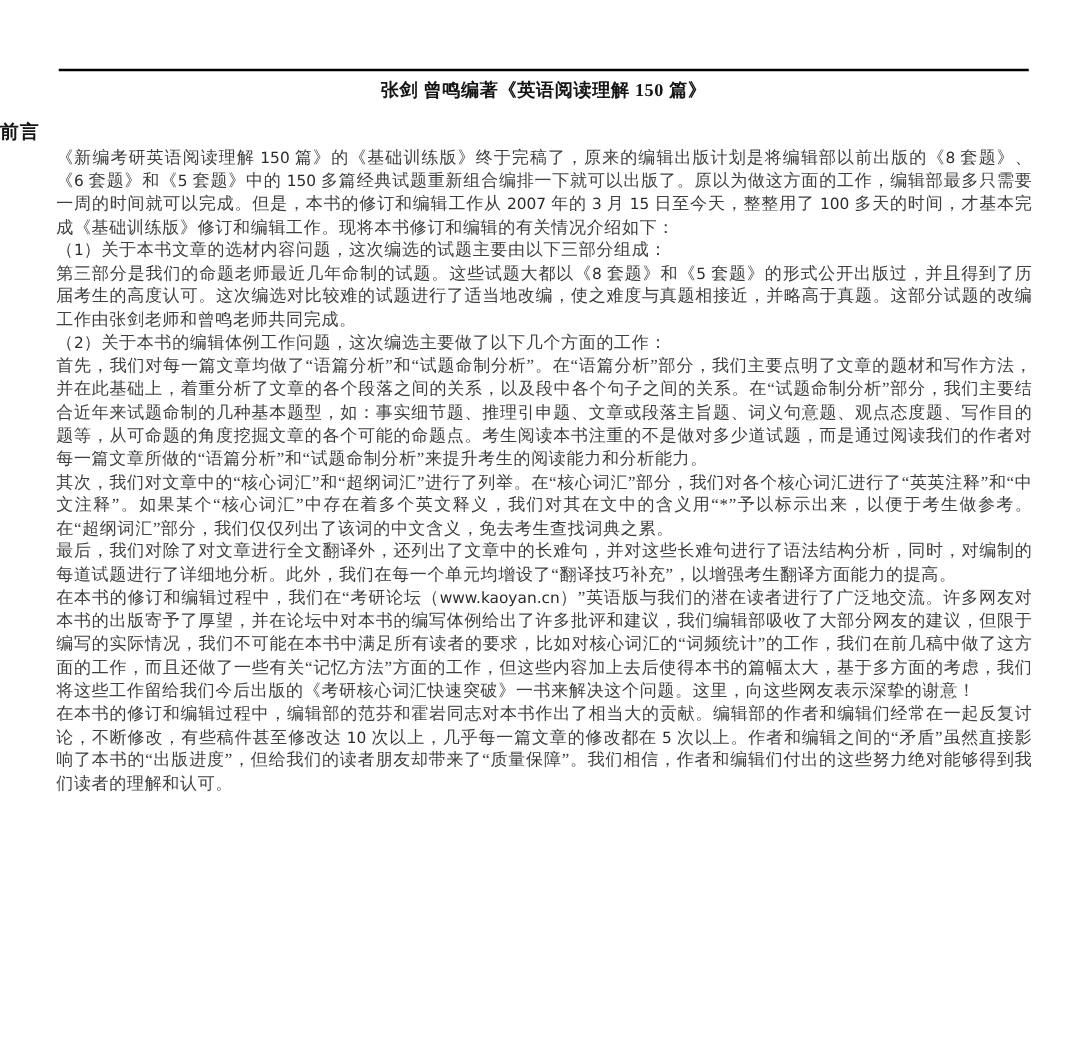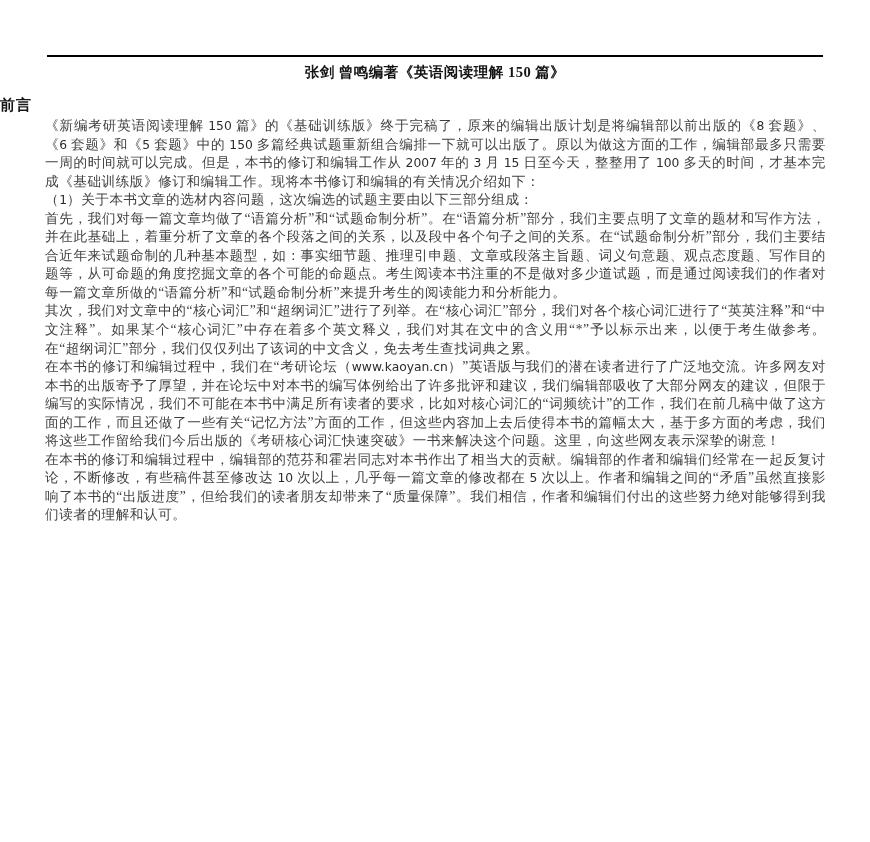--- a/index.html
+++ b/index.html
@@ -68,18 +68,21 @@
 </head>
 <body>
 
 <div class="page">
   <div class="rule"></div>
   <div class="doc-title">张剑 曾鸣编著《英语阅读理解 150 篇》</div>
   <div class="section-heading">前言</div>
   <div class="body-text">
       <p>《新编考研英语阅读理解 <span class="latin">150</span> 篇》的《基础训练版》终于完稿了，原来的编辑出版计划是将编辑部以前出版的《<span class="latin">8</span> 套题》、《<span class="latin">6</span> 套题》和《<span class="latin">5</span> 套题》中的 <span class="latin">150</span> 多篇经典试题重新组合编排一下就可以出版了。原以为做这方面的工作，编辑部最多只需要一周的时间就可以完成。但是，本书的修订和编辑工作从 <span class="latin">2007</span> 年的 <span class="latin">3</span> 月 <span class="latin">15</span> 日至今天，整整用了 <span class="latin">100</span> 多天的时间，才基本完成《基础训练版》修订和编辑工作。现将本书修订和编辑的有关情况介绍如下：</p>
       <p>（<span class="latin">1</span>）关于本书文章的选材内容问题，这次编选的试题主要由以下三部分组成：</p>
+      <p>第三部分是我们的命题老师最近几年命制的试题。这些试题大都以《<span class="latin">8</span> 套题》和《<span class="latin">5</span> 套题》的形式公开出版过，并且得到了历届考生的高度认可。这次编选对比较难的试题进行了适当地改编，使之难度与真题相接近，并略高于真题。这部分试题的改编工作由张剑老师和曾鸣老师共同完成。</p>
+      <p>（<span class="latin">2</span>）关于本书的编辑体例工作问题，这次编选主要做了以下几个方面的工作：</p>
       <p>首先，我们对每一篇文章均做了“语篇分析”和“试题命制分析”。在“语篇分析”部分，我们主要点明了文章的题材和写作方法，并在此基础上，着重分析了文章的各个段落之间的关系，以及段中各个句子之间的关系。在“试题命制分析”部分，我们主要结合近年来试题命制的几种基本题型，如：事实细节题、推理引申题、文章或段落主旨题、词义句意题、观点态度题、写作目的题等，从可命题的角度挖掘文章的各个可能的命题点。考生阅读本书注重的不是做对多少道试题，而是通过阅读我们的作者对每一篇文章所做的“语篇分析”和“试题命制分析”来提升考生的阅读能力和分析能力。</p>
       <p>其次，我们对文章中的“核心词汇”和“超纲词汇”进行了列举。在“核心词汇”部分，我们对各个核心词汇进行了“英英注释”和“中文注释”。如果某个“核心词汇”中存在着多个英文释义，我们对其在文中的含义用“*”予以标示出来，以便于考生做参考。在“超纲词汇”部分，我们仅仅列出了该词的中文含义，免去考生查找词典之累。</p>
+      <p>最后，我们对除了对文章进行全文翻译外，还列出了文章中的长难句，并对这些长难句进行了语法结构分析，同时，对编制的每道试题进行了详细地分析。此外，我们在每一个单元均增设了“翻译技巧补充”，以增强考生翻译方面能力的提高。</p>
       <p>在本书的修订和编辑过程中，我们在“考研论坛（<span class="latin">www.kaoyan.cn</span>）”英语版与我们的潜在读者进行了广泛地交流。许多网友对本书的出版寄予了厚望，并在论坛中对本书的编写体例给出了许多批评和建议，我们编辑部吸收了大部分网友的建议，但限于编写的实际情况，我们不可能在本书中满足所有读者的要求，比如对核心词汇的“词频统计”的工作，我们在前几稿中做了这方面的工作，而且还做了一些有关“记忆方法”方面的工作，但这些内容加上去后使得本书的篇幅太大，基于多方面的考虑，我们将这些工作留给我们今后出版的《考研核心词汇快速突破》一书来解决这个问题。这里，向这些网友表示深挚的谢意！</p>
       <p>在本书的修订和编辑过程中，编辑部的范芬和霍岩同志对本书作出了相当大的贡献。编辑部的作者和编辑们经常在一起反复讨论，不断修改，有些稿件甚至修改达 <span class="latin">10</span> 次以上，几乎每一篇文章的修改都在 <span class="latin">5</span> 次以上。作者和编辑之间的“矛盾”虽然直接影响了本书的“出版进度”，但给我们的读者朋友却带来了“质量保障”。我们相信，作者和编辑们付出的这些努力绝对能够得到我们读者的理解和认可。</p>
     </div>
 </div>
 
 </body></html>

